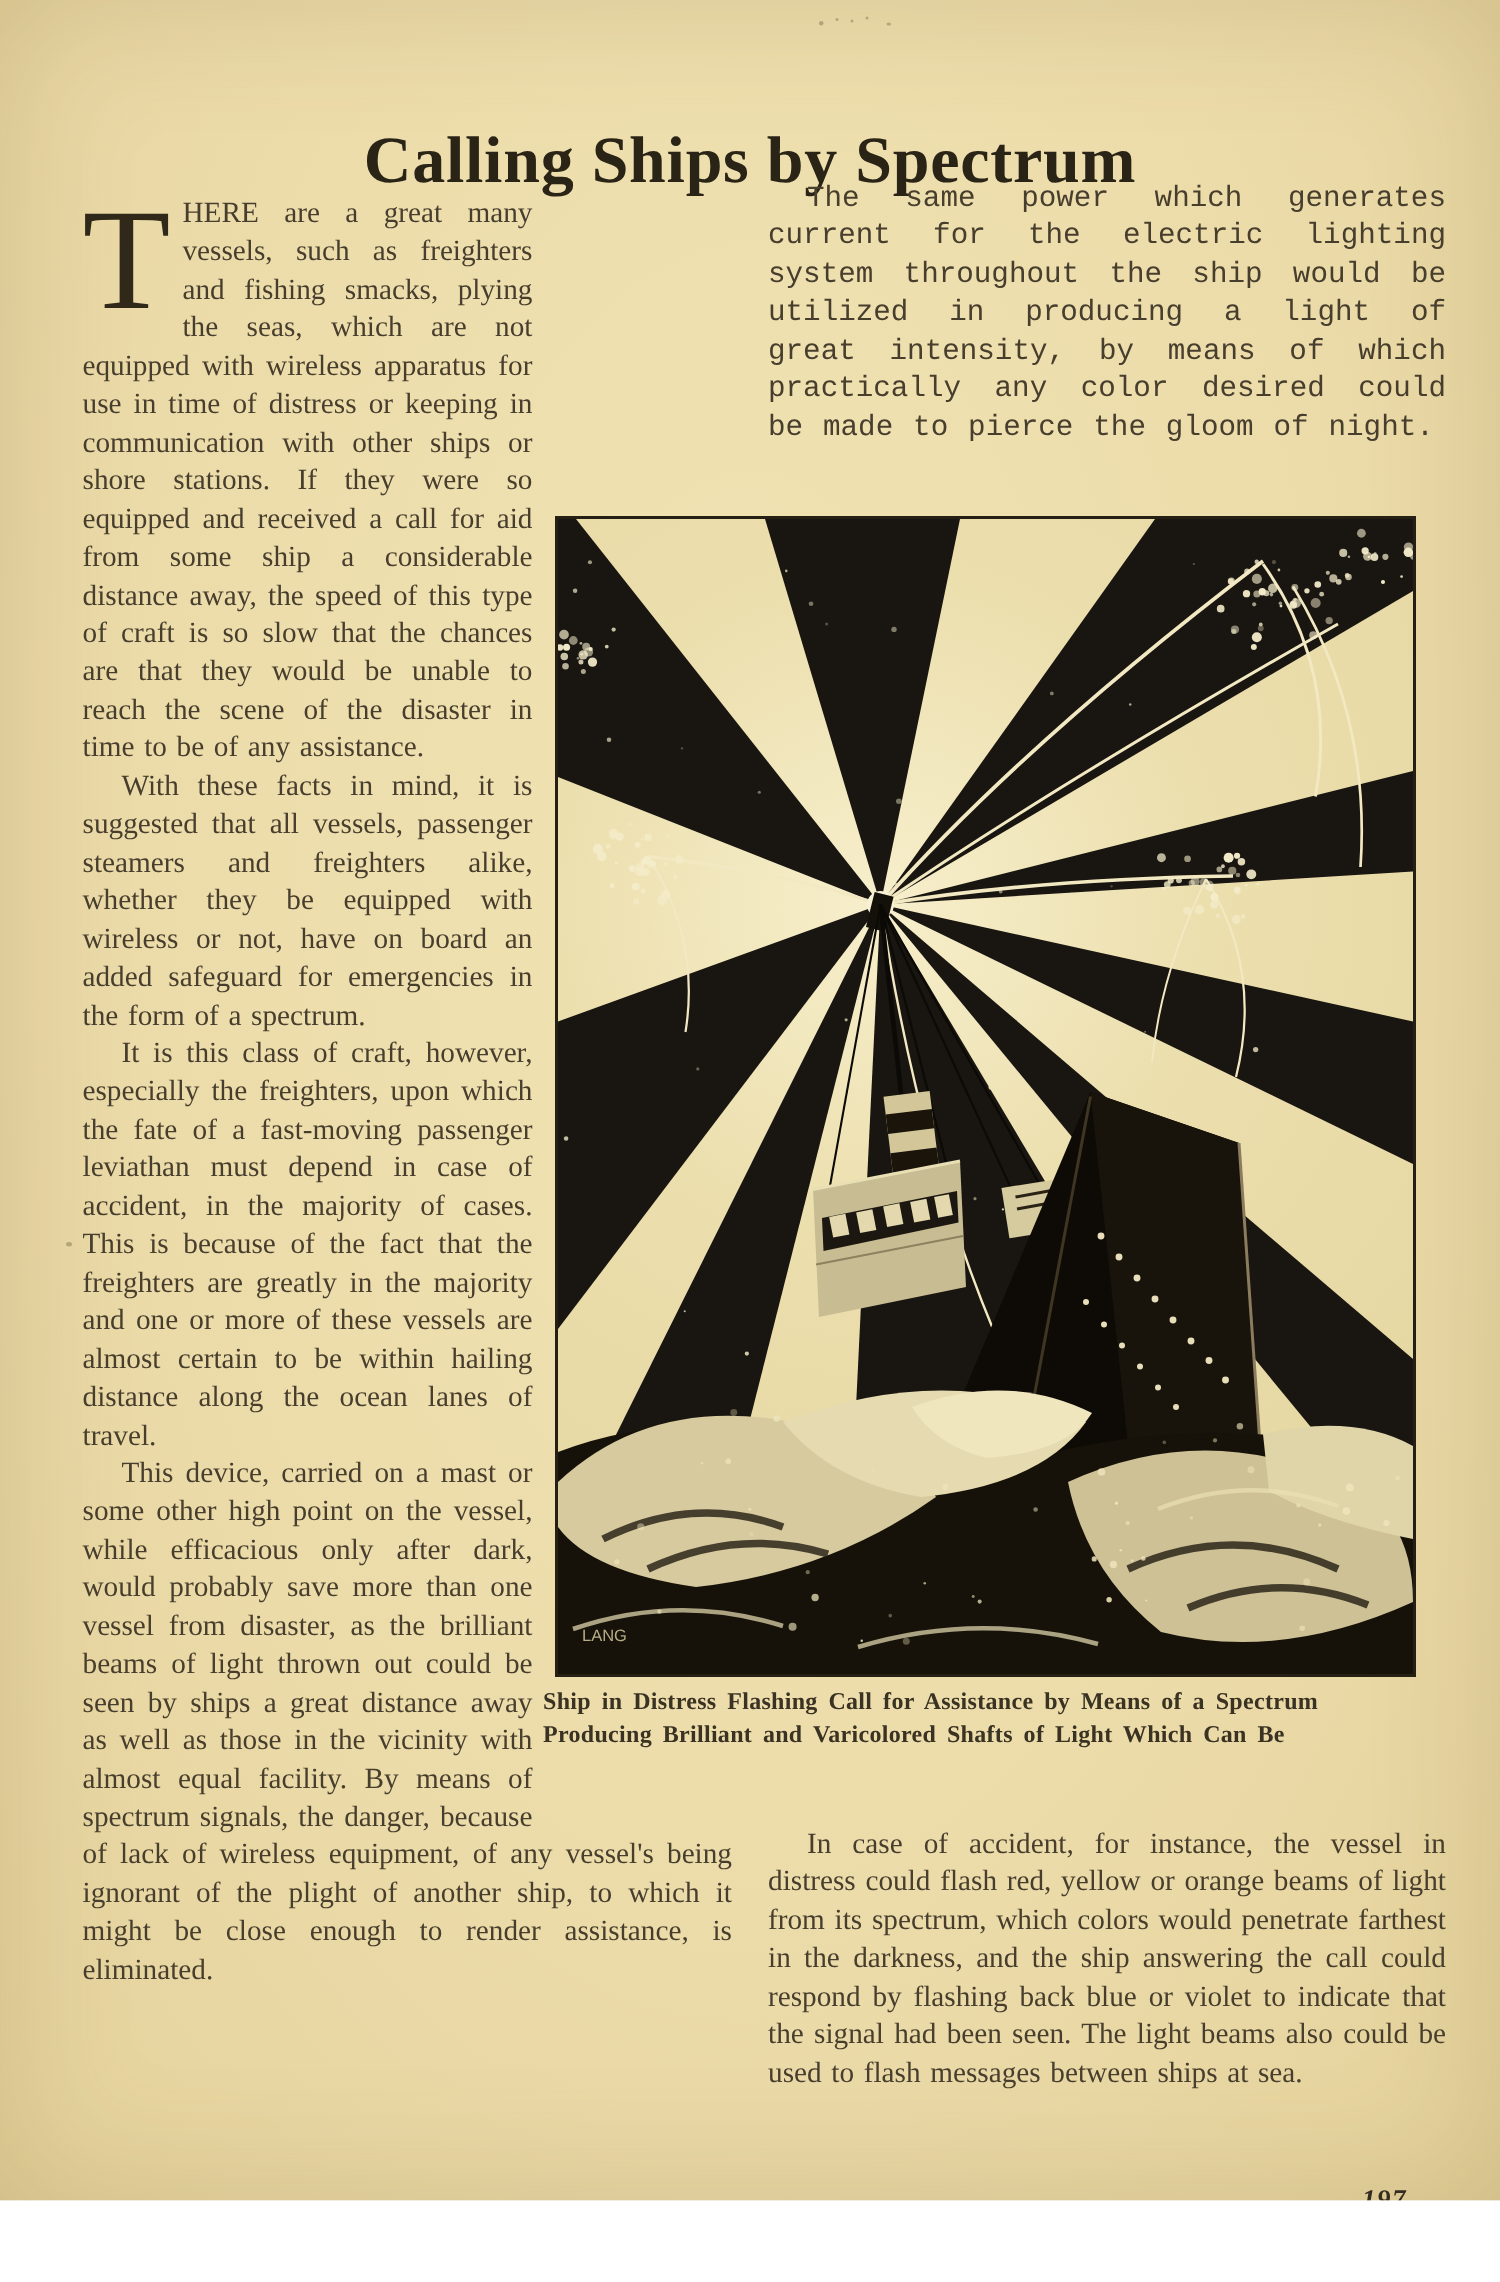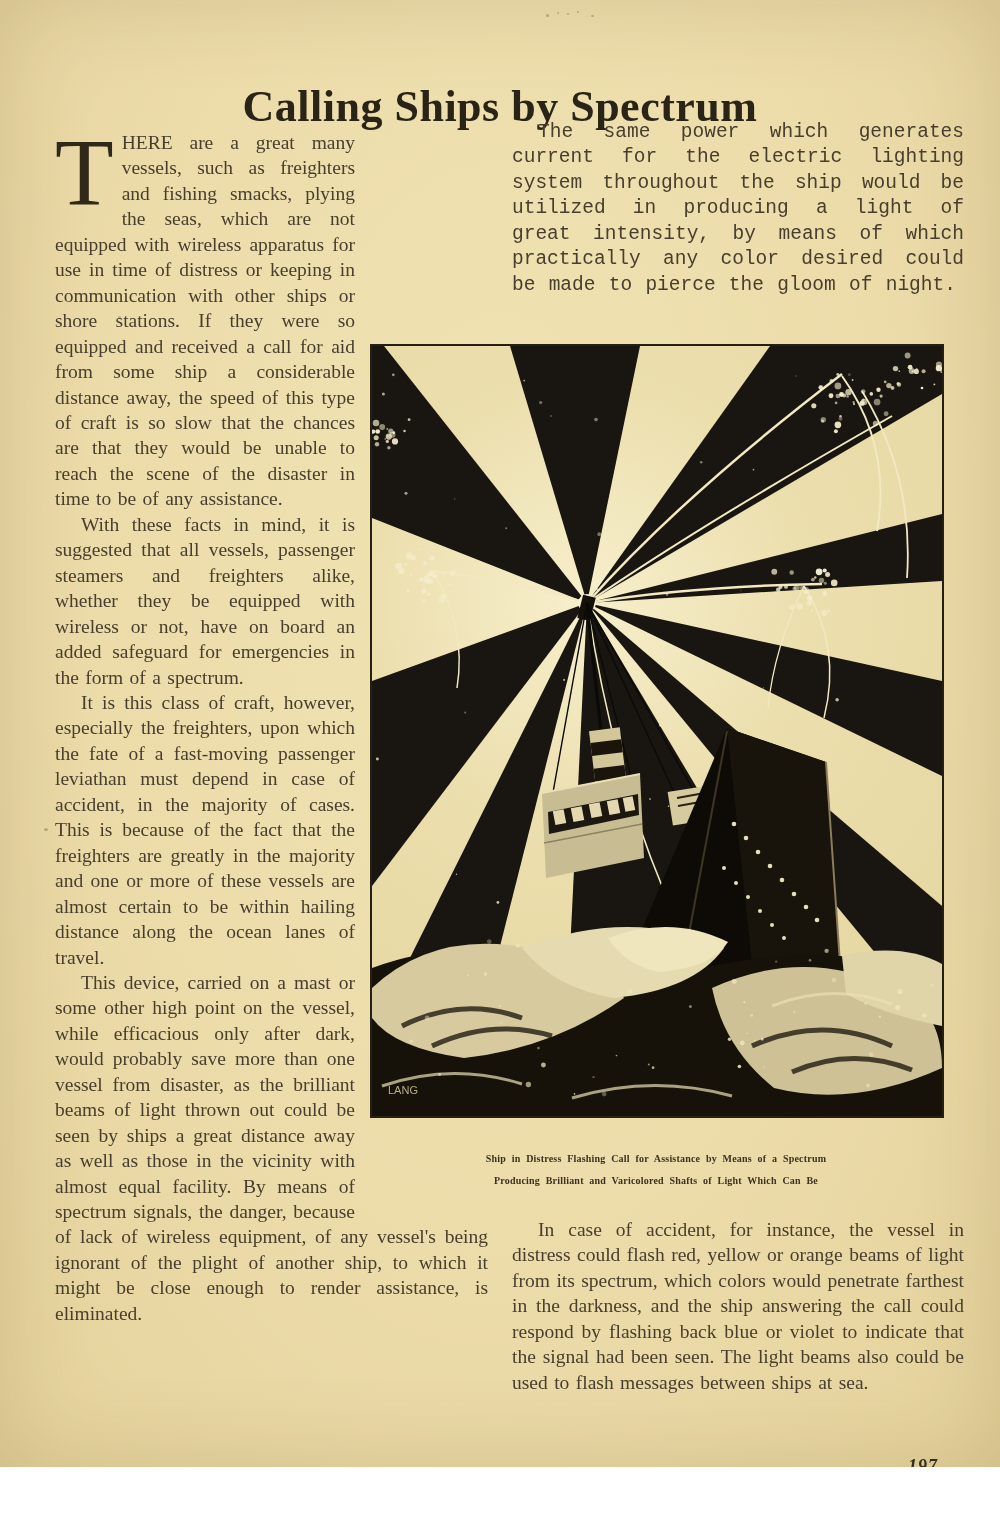--- a/index.html
+++ b/index.html
@@ -38,23 +38,22 @@
   .col-right-top{position:absolute;left:512px;top:120px;width:452px;font-family:Liberation Mono, monospace;}
   .col-right-bottom{position:absolute;left:512px;top:1205px;width:452px;margin-top:12px;}
   .figure{
     position:absolute;left:370px;top:344px;
     width:570px;height:770px;
     border:2px solid #262014;
     background:#191510;
   }
   .figure svg{display:block;}
   .caption{
-    position:absolute;left:362px;top:1148px;width:588px;
-    text-align:center;
-    font-size:10px;line-height:21.5px;font-weight:700;
+    position:absolute;left:362px;top:1124px;width:588px;
+    font-size:16px;line-height:21.5px;font-weight:700;
     letter-spacing:.2px;word-spacing:3px;
     color:#3a3222;
   }
   .pagenum{
     position:absolute;left:908px;top:1456px;width:60px;
     font-size:18px;font-weight:700;font-style:italic;
     color:#342c1d;letter-spacing:1px;
   }
 </style>
 </head>

